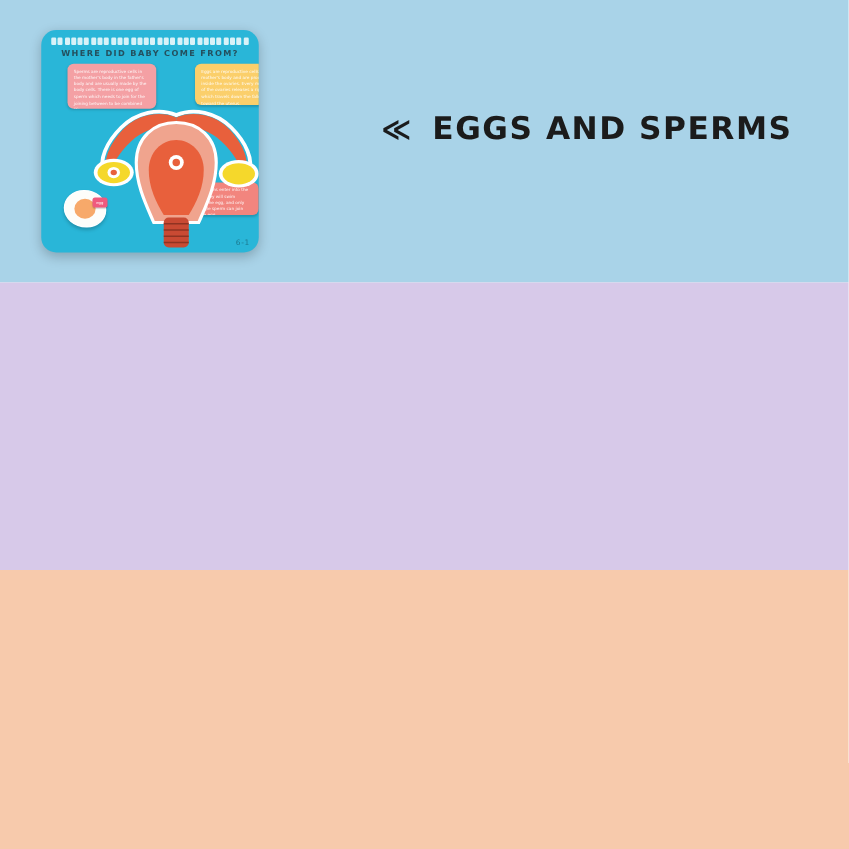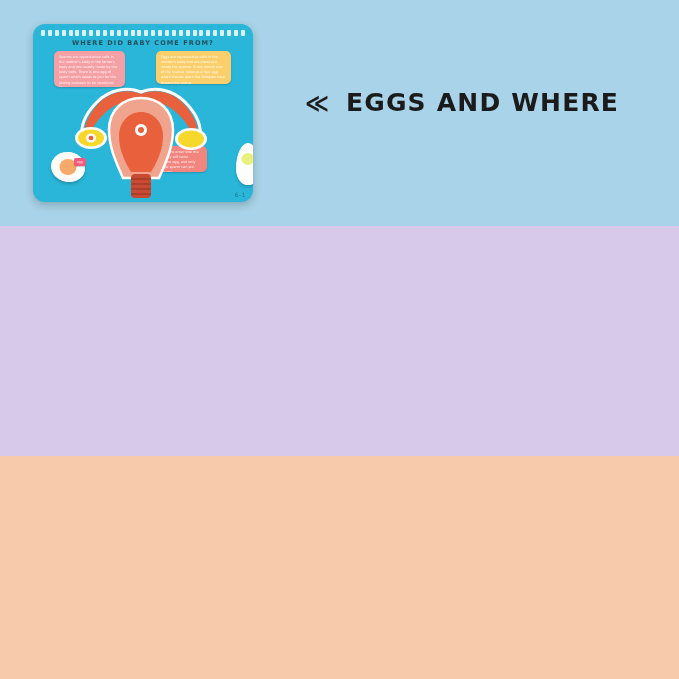--- a/index.html
+++ b/index.html
@@ -42,21 +42,21 @@
   .spiral i {
     display: block; width: 4px; height: 6px; border-radius: 1px;
     background: rgba(255,255,255,.82);
   }
   .pageno {
     position: absolute; right: 7px; bottom: 4px;
     font-size: 6px; color: rgba(0,0,0,.35); letter-spacing: .5px;
   }
 
   
-  .book1 { left: 33px; top: 24px; width: 220px; height: 178px; background: #29b6d8; }
+  .book1 { left: 33px; top: 24px; width: 174px; height: 178px; background: #29b6d8; }
   .b1-title {
     position: absolute; top: 15px; left: 0; right: 0; text-align: center;
     font-size: 6.5px; color: #24505e; letter-spacing: 1.1px; font-weight: bold;
   }
   .note {
     position: absolute; border-radius: 5px; padding: 4px 5px;
     font-size: 3.4px; line-height: 1.5; color: rgba(255,255,255,.92);
     box-shadow: 0 1px 2px rgba(0,0,0,.18); overflow: hidden;
   }
   .note-pink   { left: 21px;  top: 27px; width: 71px; height: 36px; background: #f4a0a4; }
@@ -171,21 +171,21 @@
         <div class="charac sperm-char">
           <div class="sperm-head"></div>
         </div>
 
         <div class="pageno">6-1</div>
       </div>
     </div>
 
     <div class="caption cap1">
       <span class="chev">≪</span>
-      &nbsp;<span>EGGS AND WHERE</span>
+      &nbsp;<span>EGGS AND SPERMS</span>
     </div>
   </section>
 
   <section class="panel panel-2">
 
     
 
     
   </section>
 

